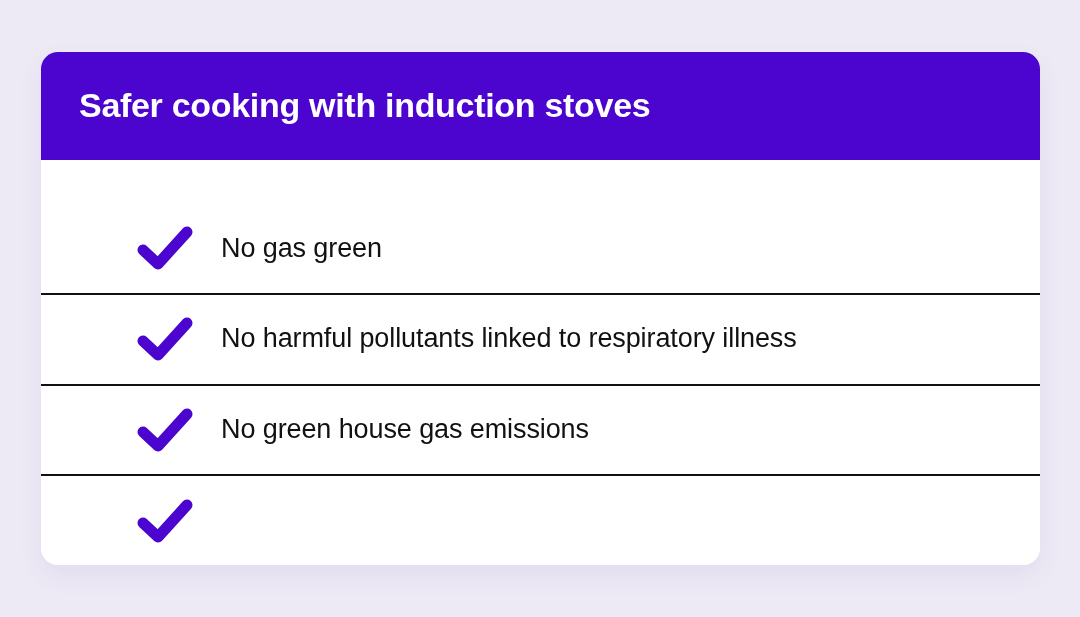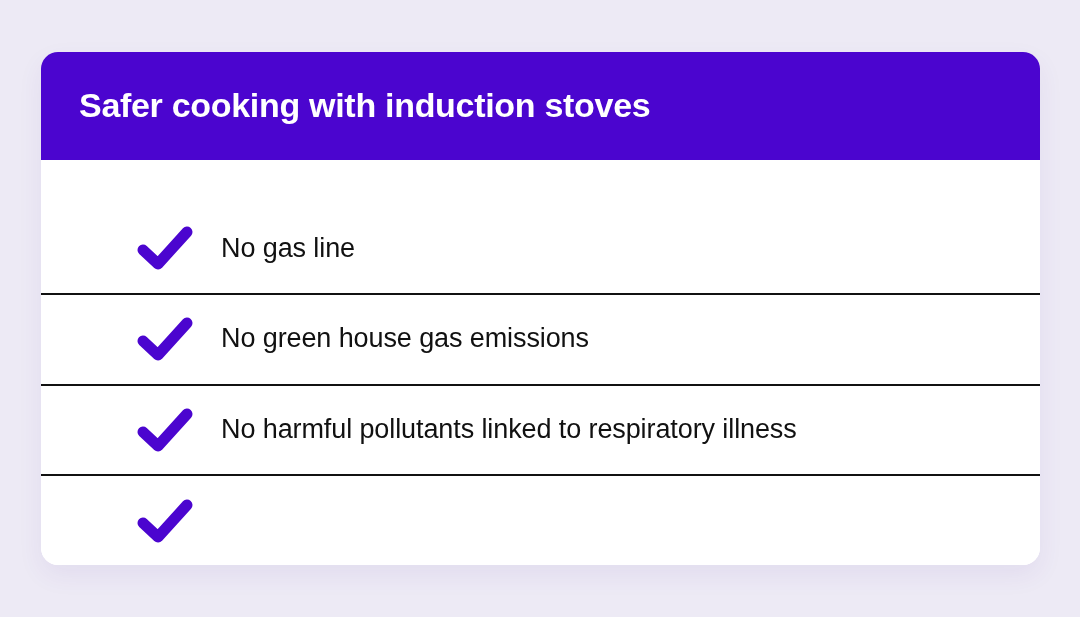--- a/index.html
+++ b/index.html
@@ -112,44 +112,44 @@
     </div>
 
     <div class="benefit-list">
 
       <div class="benefit-row">
         <div class="check-cell">
           <svg class="check-icon" viewBox="0 0 56 46" aria-hidden="true">
             <path d="M6 25 L21 39 L50 7" fill="none" stroke="#4b05cf" stroke-width="11" stroke-linecap="round" stroke-linejoin="round"></path>
           </svg>
         </div>
-        <div class="benefit-label">No gas line</div>
+        <div class="benefit-label">No gas green</div>
+      </div>
+
+      <div class="benefit-row">
+        <div class="check-cell">
+          <svg class="check-icon" viewBox="0 0 56 46" aria-hidden="true">
+            <path d="M6 25 L21 39 L50 7" fill="none" stroke="#4b05cf" stroke-width="11" stroke-linecap="round" stroke-linejoin="round"></path>
+          </svg>
+        </div>
+        <div class="benefit-label">No harmful pollutants linked to respiratory illness</div>
       </div>
 
       <div class="benefit-row">
         <div class="check-cell">
           <svg class="check-icon" viewBox="0 0 56 46" aria-hidden="true">
             <path d="M6 25 L21 39 L50 7" fill="none" stroke="#4b05cf" stroke-width="11" stroke-linecap="round" stroke-linejoin="round"></path>
           </svg>
         </div>
         <div class="benefit-label">No green house gas emissions</div>
       </div>
 
       <div class="benefit-row">
         <div class="check-cell">
           <svg class="check-icon" viewBox="0 0 56 46" aria-hidden="true">
             <path d="M6 25 L21 39 L50 7" fill="none" stroke="#4b05cf" stroke-width="11" stroke-linecap="round" stroke-linejoin="round"></path>
           </svg>
         </div>
-        <div class="benefit-label">No harmful pollutants linked to respiratory illness</div>
-      </div>
-
-      <div class="benefit-row">
-        <div class="check-cell">
-          <svg class="check-icon" viewBox="0 0 56 46" aria-hidden="true">
-            <path d="M6 25 L21 39 L50 7" fill="none" stroke="#4b05cf" stroke-width="11" stroke-linecap="round" stroke-linejoin="round"></path>
-          </svg>
-        </div>
       </div>
 
     </div>
   </div>
 </div>
 
 </body></html>

